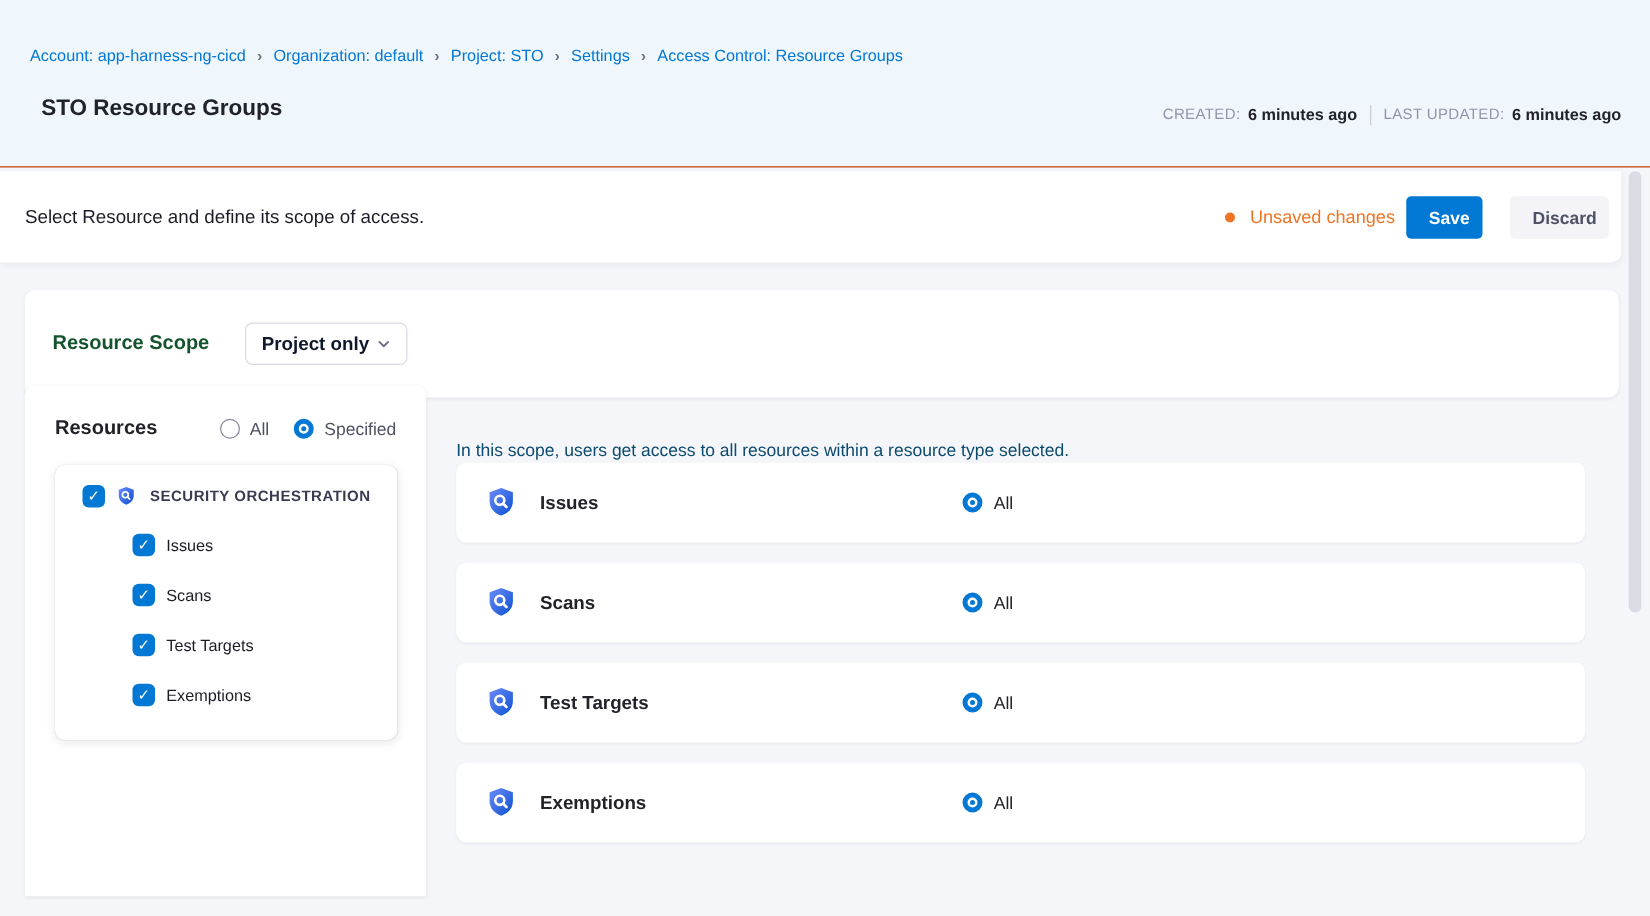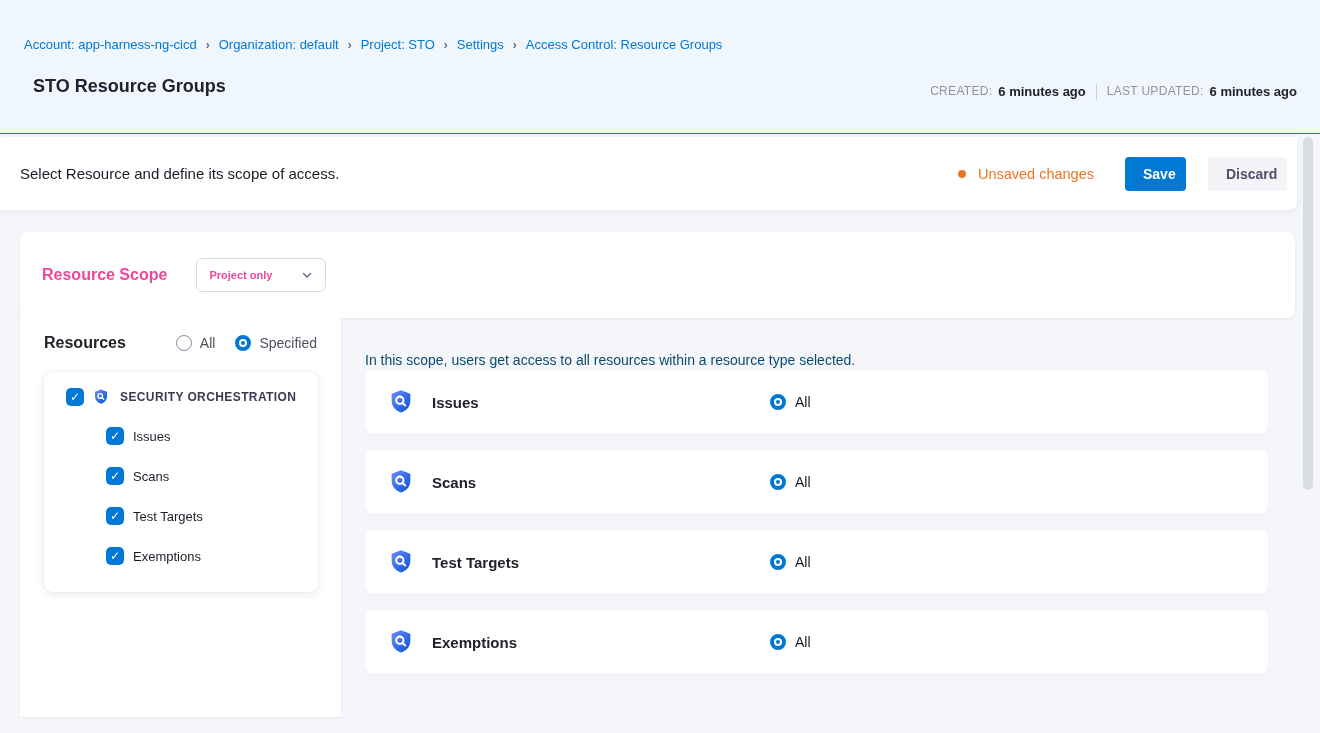--- a/index.html
+++ b/index.html
@@ -37,45 +37,45 @@
 
   
   .toolbar {
     position: absolute; top: 137px; left: 0; width: 1297px; height: 73px;
     background: #ffffff; border-radius: 0 0 8px 0;
     box-shadow: 0 2px 6px rgba(40,41,61,0.06);
     display: flex; align-items: center; padding: 0 10px 0 20px;
   }
   .toolbar-desc { font-size: 15px; color: #1c1c28; }
   .toolbar-right { margin-left: auto; display: flex; align-items: center; }
-  .unsaved { display: flex; align-items: center; gap: 12px; margin-right: 31px; }
+  .unsaved { display: flex; align-items: center; gap: 12px; margin-right: 9px; }
   .unsaved-dot { width: 8px; height: 8px; border-radius: 50%; background: #ee7524; }
   .unsaved-text { color: #ee7524; font-size: 14.5px; }
   .btn {
     height: 34px; border: none; border-radius: 4px; font-size: 14px; font-weight: 700;
     font-family: inherit; cursor: pointer; padding: 0 18px;
   }
   .btn-save { background: #0278d5; color: #ffffff; margin-right: 22px; width: 61px; }
   .btn-discard { background: #f3f3f8; color: #4f5167; width: 79px; }
 
   
   .scope-card {
     position: absolute; top: 232px; left: 20px; width: 1275px; height: 86px;
     background: #ffffff; border-radius: 8px;
     box-shadow: 0 1px 3px rgba(40,41,61,0.08);
     display: flex; align-items: center; padding-left: 22px;
   }
-  .scope-label { font-size: 16px; font-weight: 700; color: #ec4899; }
+  .scope-label { font-size: 16px; font-weight: 700; color: #14532d; }
   .scope-dropdown {
     margin-left: 29px; width: 130px; height: 34px;
     border: 1px solid #d9dae5; border-radius: 6px; background: #ffffff;
     display: flex; align-items: center; justify-content: space-between;
     padding: 0 12px; cursor: pointer;
   }
-  .scope-dropdown-text { font-size: 11px; font-weight: 600; color: #ec4899; }
+  .scope-dropdown-text { font-size: 15px; font-weight: 600; color: #0f172a; }
 
   
   .resources-panel {
     position: absolute; top: 308px; left: 20px; width: 321px; height: 409px;
     background: #ffffff; border-radius: 8px 8px 0 0;
     box-shadow: 0 1px 3px rgba(40,41,61,0.08);
   }
   .resources-header {
     display: flex; align-items: center; padding: 26px 24px 0 24px;
   }

